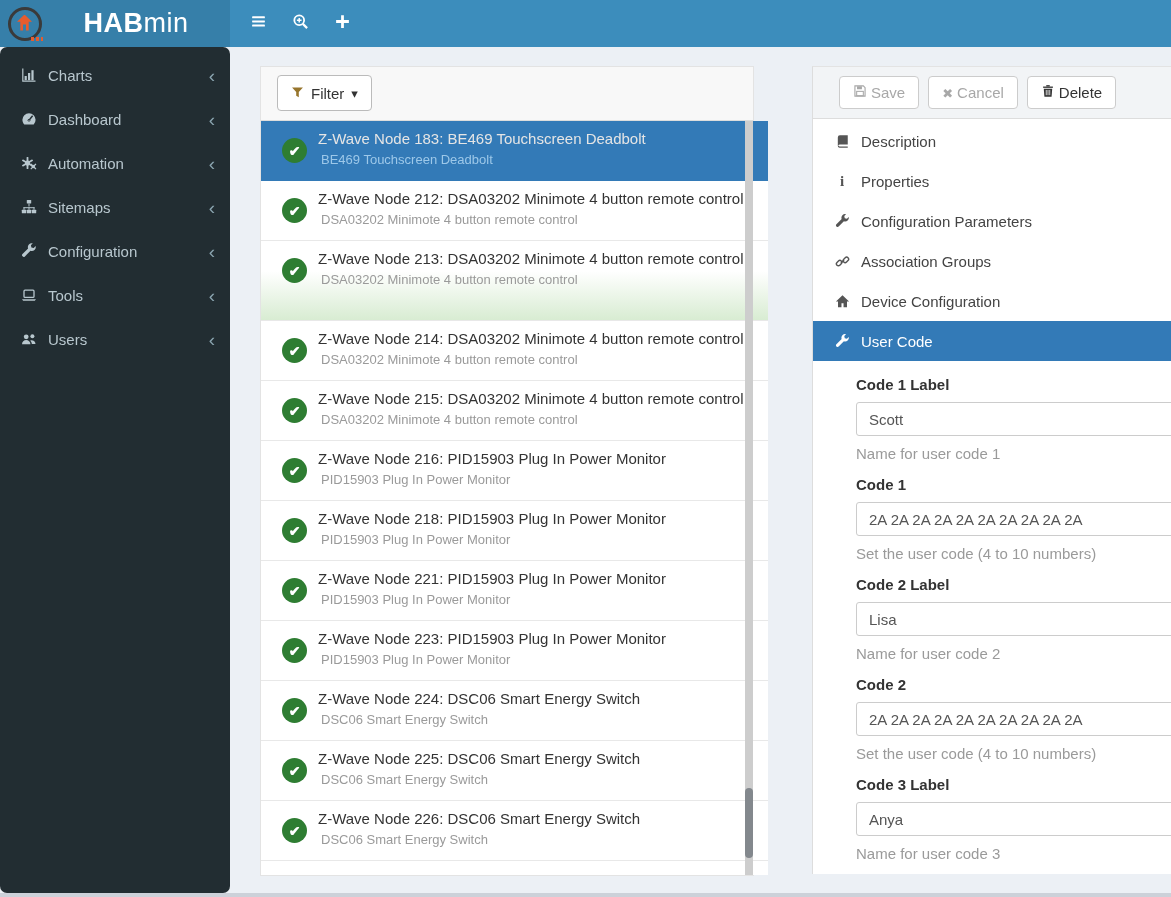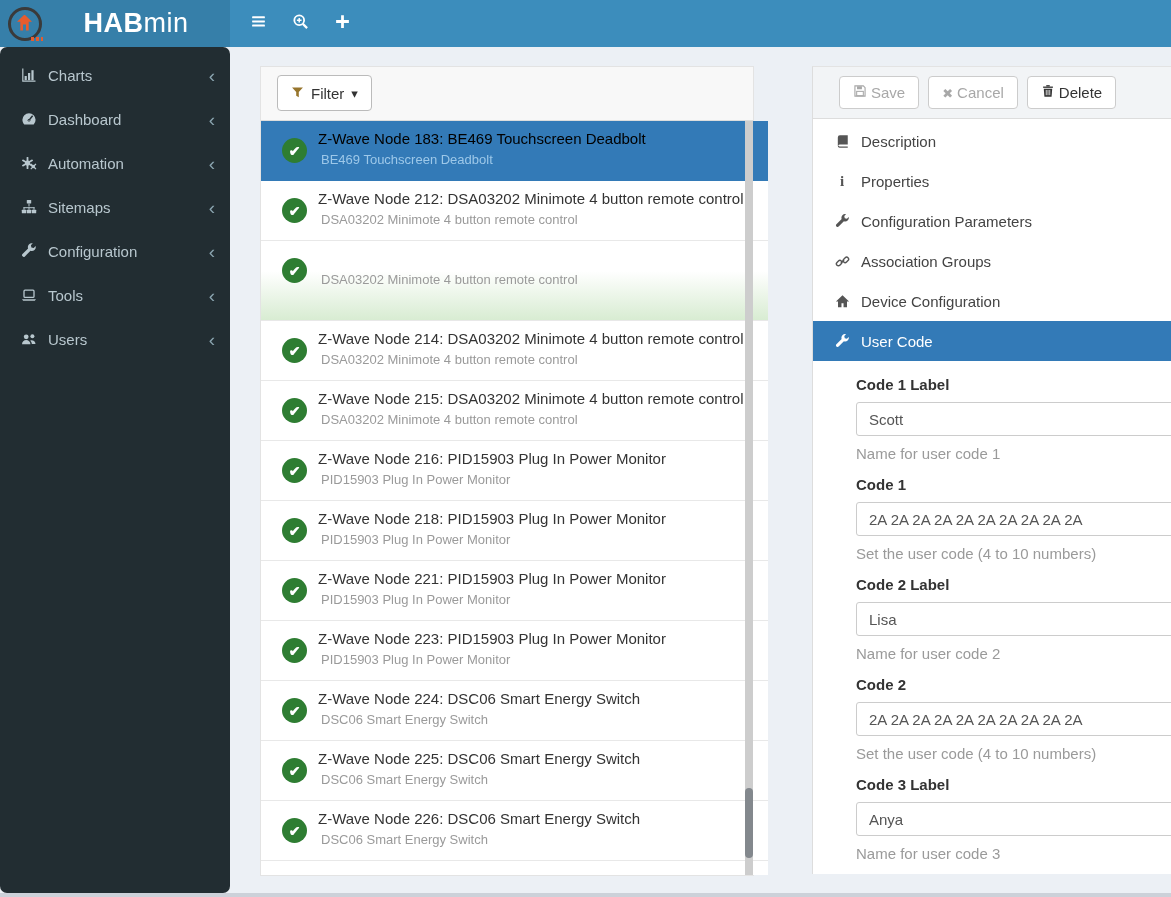--- a/index.html
+++ b/index.html
@@ -43,21 +43,21 @@
   .node-rows { position:absolute; left:0; top:54px; width:507px; bottom:0; overflow:hidden; }
   .node-row { position:relative; height:60px; border-bottom:1px solid #e8e8e8; background:#fff; cursor:pointer; }
   .node-row.status-row { height:80px; background:linear-gradient(180deg,#ffffff 38%,#d8ecd2 100%); }
   .node-row.selected { background:#337ab7; border-bottom-color:#337ab7; }
   .node-row.partial { height:15px; border-bottom:none; }
   .check-badge { position:absolute; left:21px; top:17px; width:25px; height:25px; border-radius:50%;
                  background:#2e7d32; color:#fff; display:flex; align-items:center; justify-content:center;
                  font-size:14px; font-weight:700; }
   .node-title { position:absolute; left:57px; top:9px; font-size:15px; color:#333; white-space:nowrap; }
   .node-sub { position:absolute; left:60px; top:31px; font-size:13px; color:#9a9a9a; white-space:nowrap; }
-  .node-row.selected .node-title { color:#000000; }
+  .node-row.selected .node-title { color:#e5e5e5; }
   .node-row.selected .node-sub { color:#9dc8e9; }
   .node-status { position:absolute; left:0; top:54px; width:100%; text-align:center; font-size:13px; color:#333; }
   .scroll-track { position:absolute; right:0; top:54px; bottom:0; width:8px; background:#cdcdcd; }
   .scroll-thumb { position:absolute; left:0; top:667px; width:8px; height:70px; background:#83888d; border-radius:4px; cursor:pointer; }
 
   
   .detail-panel { position:absolute; left:812px; top:66px; width:470px; height:808px; background:#fff;
                   border-left:1px solid #ddd; border-top:1px solid #e3e3e3; overflow:hidden; }
   .toolbar { height:52px; background:#f2f4f6; border-bottom:1px solid #ddd; display:flex; align-items:center; padding-left:26px; gap:9px; }
   .tb-btn { height:33px; padding:0 13px; background:#fff; border:1px solid #ccc; border-radius:4px;
@@ -217,20 +217,21 @@
         <span class="node-title">Z-Wave Node 183: BE469 Touchscreen Deadbolt</span>
         <span class="node-sub">BE469 Touchscreen Deadbolt</span>
       </div>
       <div class="node-row">
         <span class="check-badge">✔</span>
         <span class="node-title">Z-Wave Node 212: DSA03202 Minimote 4 button remote control</span>
         <span class="node-sub">DSA03202 Minimote 4 button remote control</span>
       </div>
       <div class="node-row status-row">
         <span class="check-badge">✔</span>
+        <span class="node-title">Z-Wave Node 213: DSA03202 Minimote 4 button remote control</span>
         <span class="node-sub">DSA03202 Minimote 4 button remote control</span>
       </div>
       <div class="node-row">
         <span class="check-badge">✔</span>
         <span class="node-title">Z-Wave Node 214: DSA03202 Minimote 4 button remote control</span>
         <span class="node-sub">DSA03202 Minimote 4 button remote control</span>
       </div>
       <div class="node-row">
         <span class="check-badge">✔</span>
         <span class="node-title">Z-Wave Node 215: DSA03202 Minimote 4 button remote control</span>

